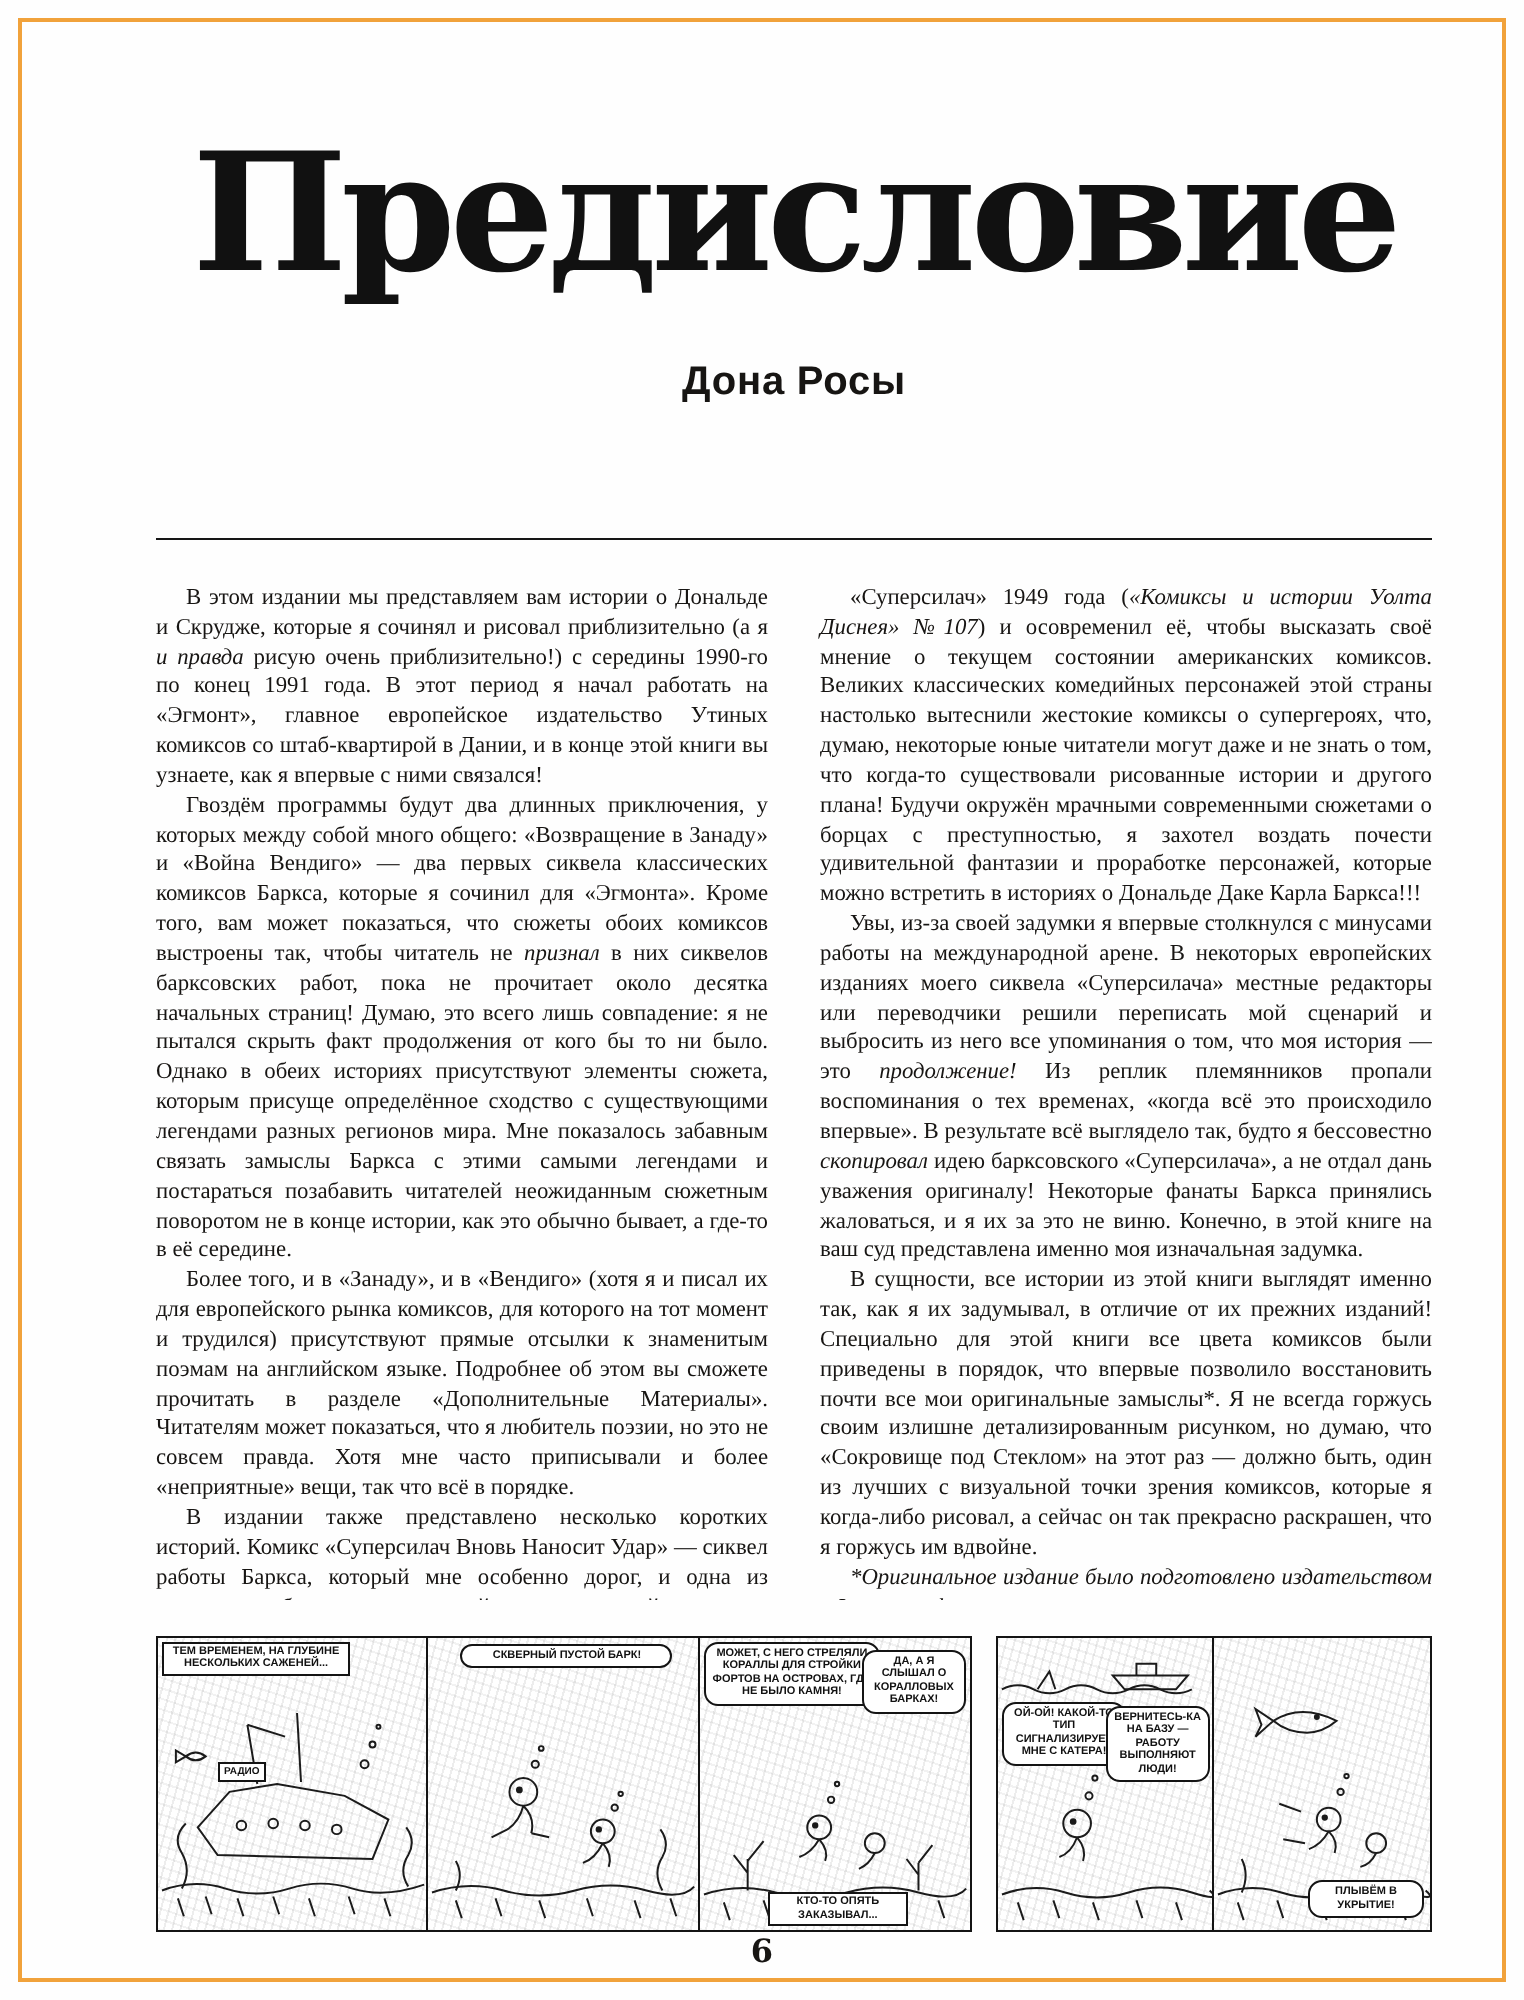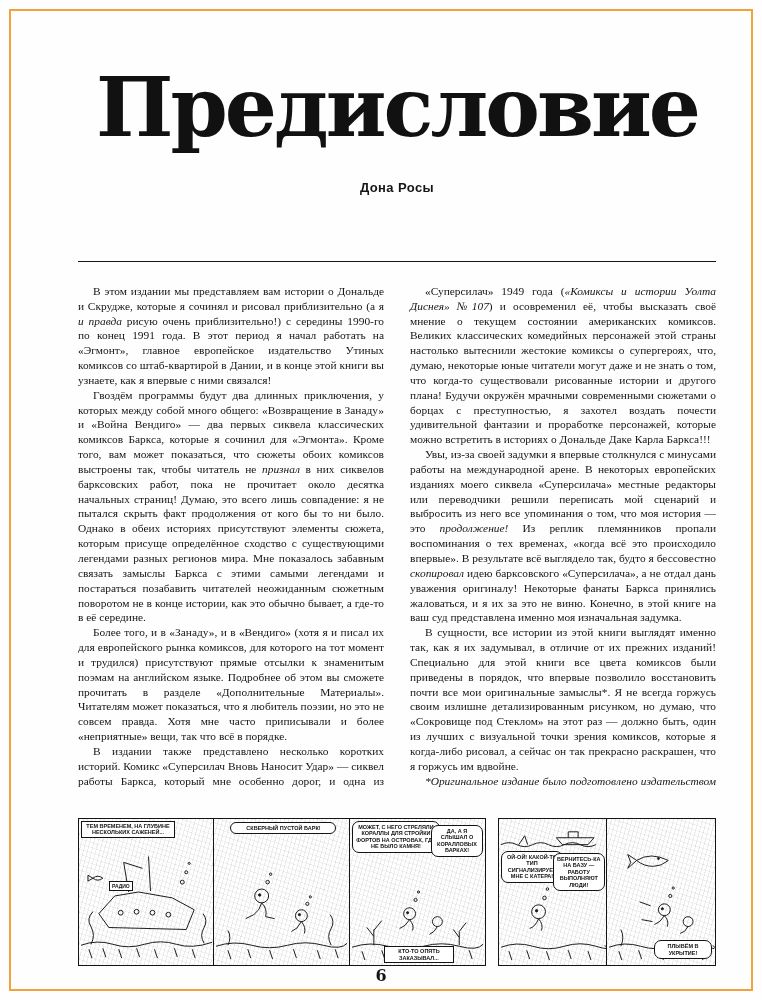--- a/index.html
+++ b/index.html
@@ -12,21 +12,21 @@
     position:absolute; inset:9px; border:2px solid #f1a23b; pointer-events:none;
   }
   .content { position:absolute; left:78px; right:46px; top:0; }
   .title {
     font-family:"DejaVu Serif", serif; font-weight:bold;
     font-size:82px; line-height:1.12; letter-spacing:-3px;
     text-align:center; margin-top:62px; color:#111;
   }
   .byline {
     font-family:"Liberation Sans", sans-serif; font-weight:bold;
-    font-size:13px; letter-spacing:.4px; text-align:center; margin-top:26px;
+    font-size:20px; letter-spacing:.4px; text-align:center; margin-top:26px;
   }
   .rule { border:0; border-top:1.6px solid #161616; margin:66px 0 0 0; }
   .columns {
     display:flex; gap:26px; margin-top:22px; height:508px; overflow:hidden;
     font-size:11.4px; line-height:14.85px; text-align:justify;
   }
   .col { width:306px; }
   .col p { margin:0; text-indent:15px; }
   .col p em { font-style:italic; }
   .footnote { font-style:italic; }

